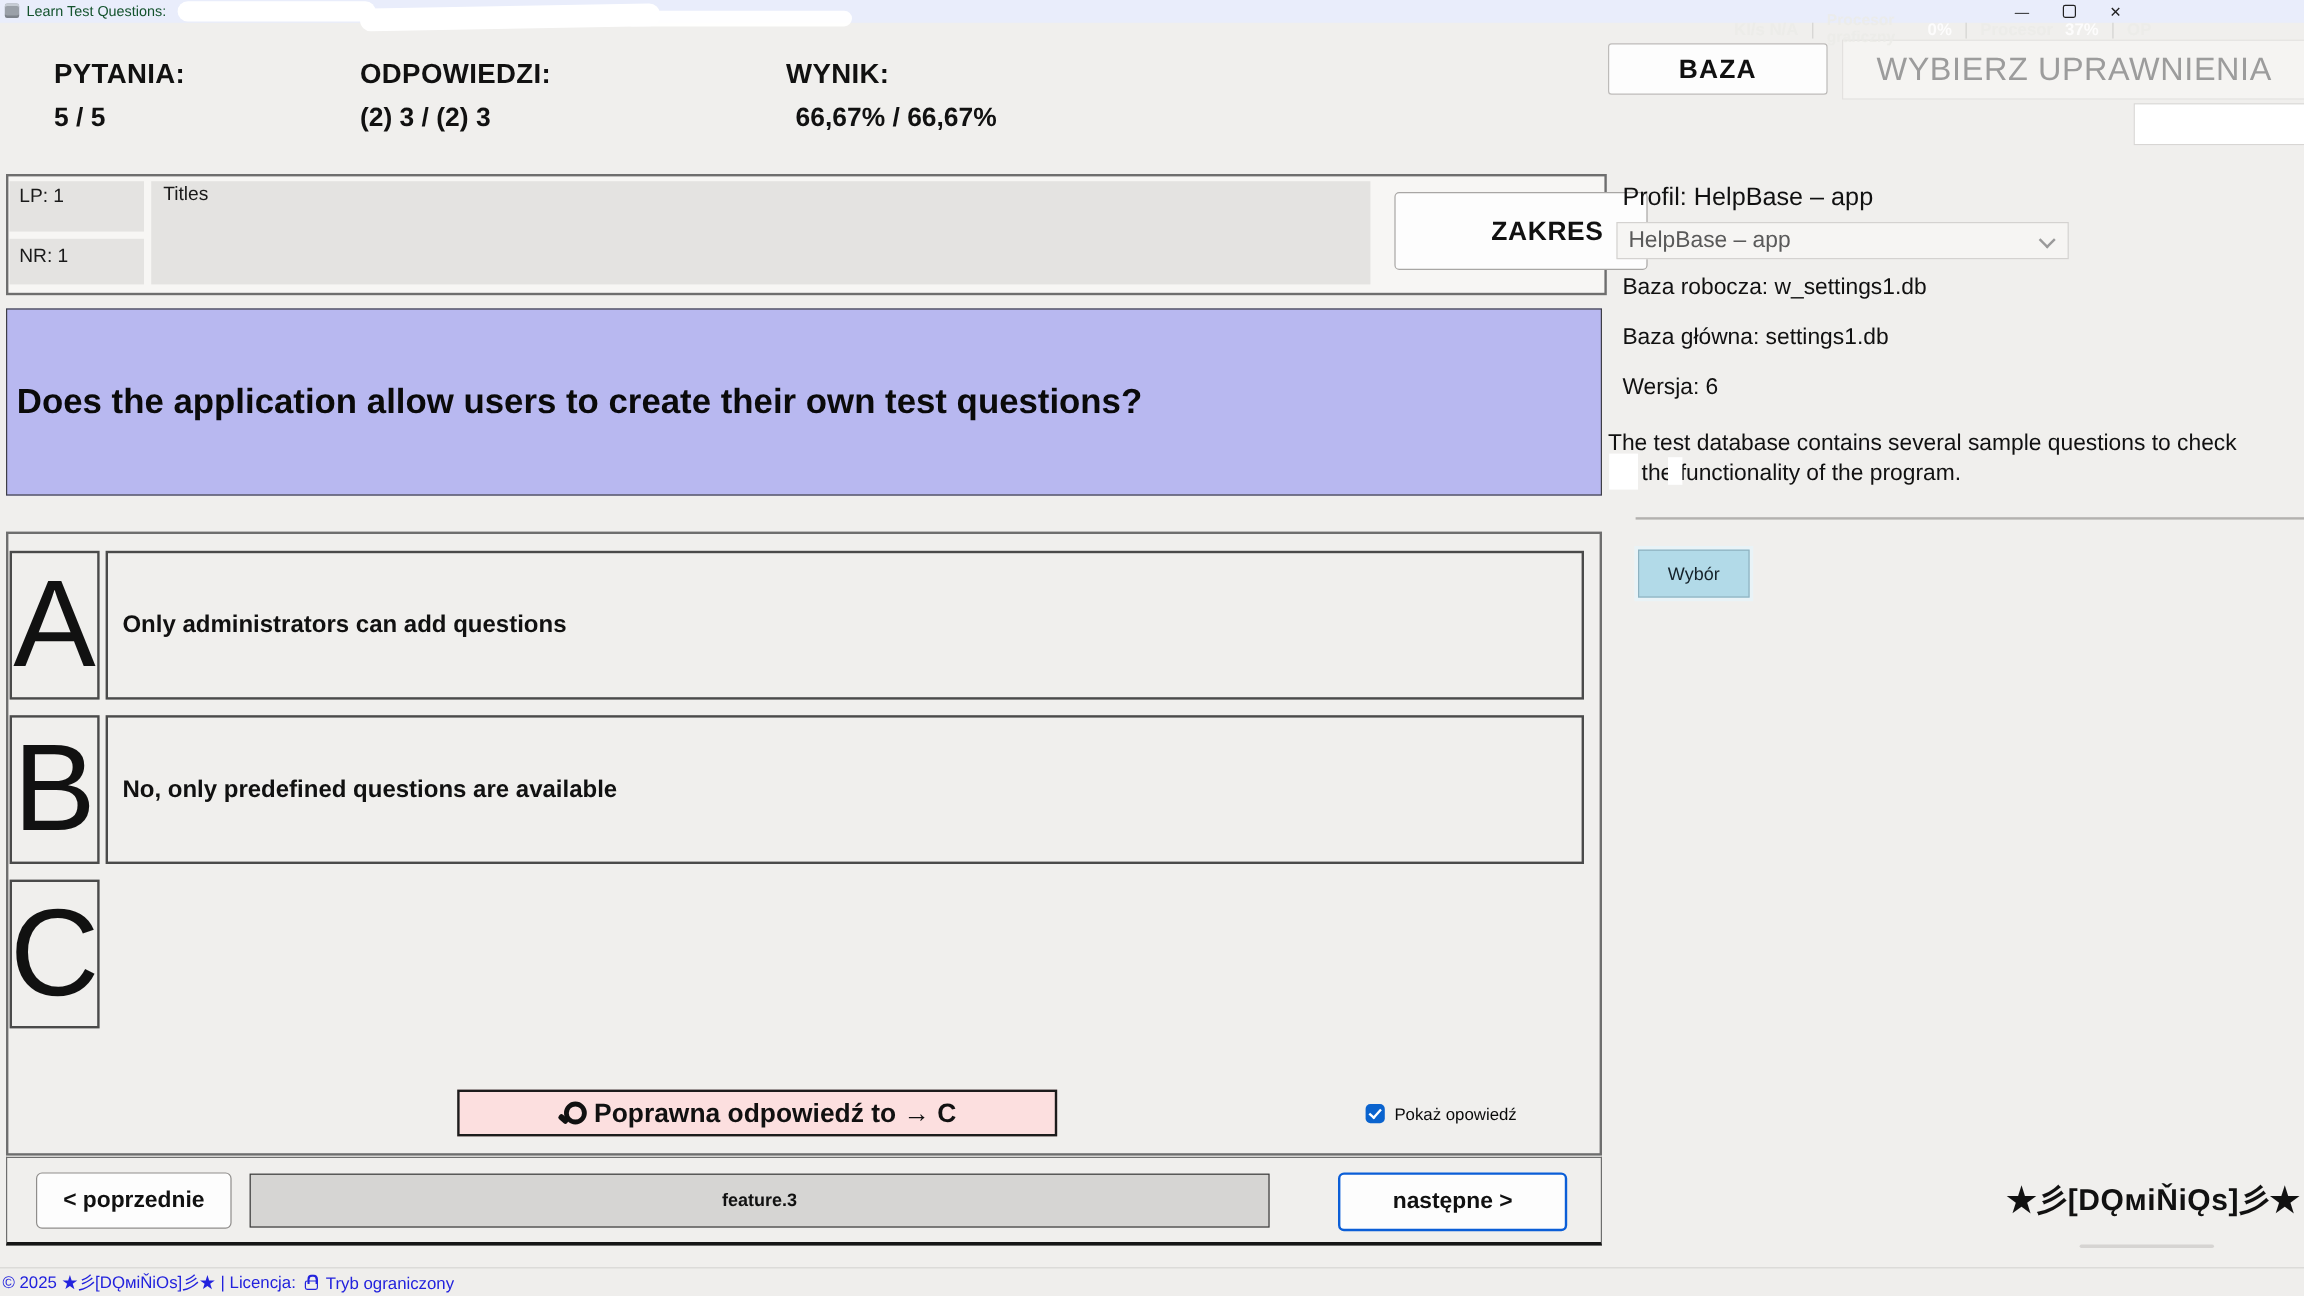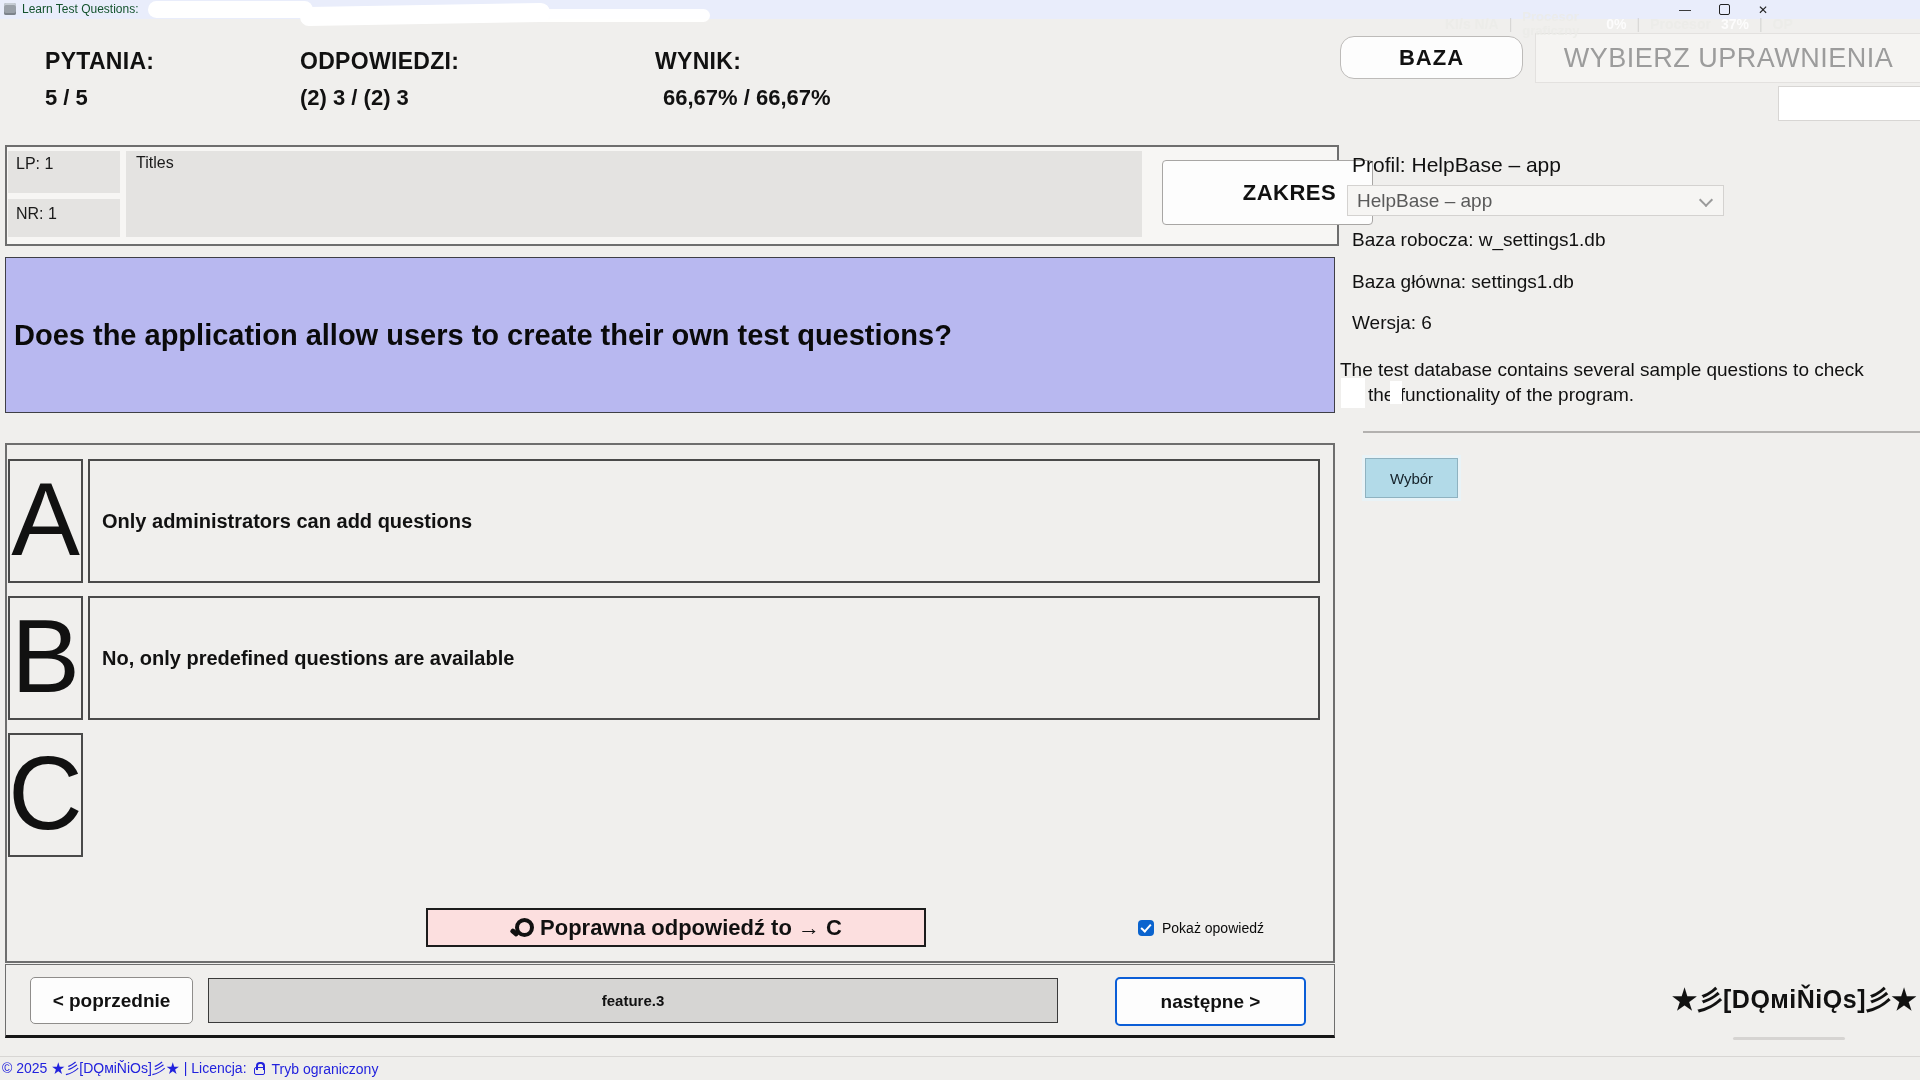--- a/index.html
+++ b/index.html
@@ -27,21 +27,21 @@
   .perf .lbl{font-weight:600;color:rgba(235,235,232,.85);}
   .perf .sep{color:rgba(205,205,202,.7);font-weight:400;}
   .perf .gpu{width:74px;font-size:13px;line-height:14px;}
 
   
   .stat-label{font-size:23px;font-weight:700;letter-spacing:.3px;text-align:right;}
   .stat-value{font-size:22px;font-weight:700;}
 
   
   .baza{left:1340px;top:36px;width:181px;height:41px;background:#fdfdfd;border:1px solid #bdbbb9;
-        border-radius:14px;display:flex;align-items:center;justify-content:center;
+        border-radius:3px;display:flex;align-items:center;justify-content:center;
         font-size:22px;font-weight:600;letter-spacing:1px;color:#111;cursor:pointer;}
   .perm{left:1535px;top:33px;width:385px;height:48px;background:#f5f4f2;border:1px solid #e3e1df;
         display:flex;align-items:center;justify-content:center;font-size:27px;font-weight:500;
         letter-spacing:.5px;color:#9c9c9c;white-space:nowrap;}
   .white-box{left:1778px;top:86px;width:142px;height:33px;background:#fff;border:1px solid #d8d6d4;}
 
   
   .qtable{left:5px;top:145px;width:1330px;height:97px;border:2px solid #6e6e6e;background:#f7f6f4;}
   .cell{background:#e4e3e1;font-size:16px;color:#1a1a1a;}
   .lp-cell{left:8px;top:151px;width:112px;height:42px;padding:4px 0 0 8px;box-sizing:border-box;}
@@ -63,21 +63,21 @@
                font-size:103px;font-weight:400;line-height:1;padding-bottom:4px;}
   .answer-cell{background:#f0efed;border:2px solid #4a4a4a;box-sizing:border-box;
                display:flex;align-items:center;padding-left:12px;font-size:20px;font-weight:700;}
   .rowA{top:459px;} .rowB{top:596px;} .rowC{top:733px;}
   .letter-pos{left:8px;height:124px;}
   .text-pos{left:88px;width:1232px;height:124px;}
 
   
   .answer-bar{left:381px;top:908px;width:500px;height:39px;background:#fcdfdf;border:2px solid #1c1c1c;
               box-sizing:border-box;display:flex;align-items:center;justify-content:center;gap:10px;
-              font-size:22px;font-weight:700;margin-left:45px;}
+              font-size:22px;font-weight:700;}
   .mag{position:relative;width:20px;height:20px;flex:0 0 auto;}
   .mag::before{content:"";position:absolute;left:5px;top:0;width:11px;height:11px;
                border:4px solid #111;border-radius:50%;}
   .mag::after{content:"";position:absolute;left:0;top:12px;width:9px;height:5px;background:#111;
               border-radius:2px;transform:rotate(40deg);}
 
   
   .show-answer{left:1138px;top:920px;display:flex;align-items:center;gap:8px;cursor:pointer;}
   .chk{width:16px;height:16px;background:#0a63ce;border-radius:4px;position:relative;}
   .chk::after{content:"";position:absolute;left:5px;top:2px;width:4px;height:8px;

